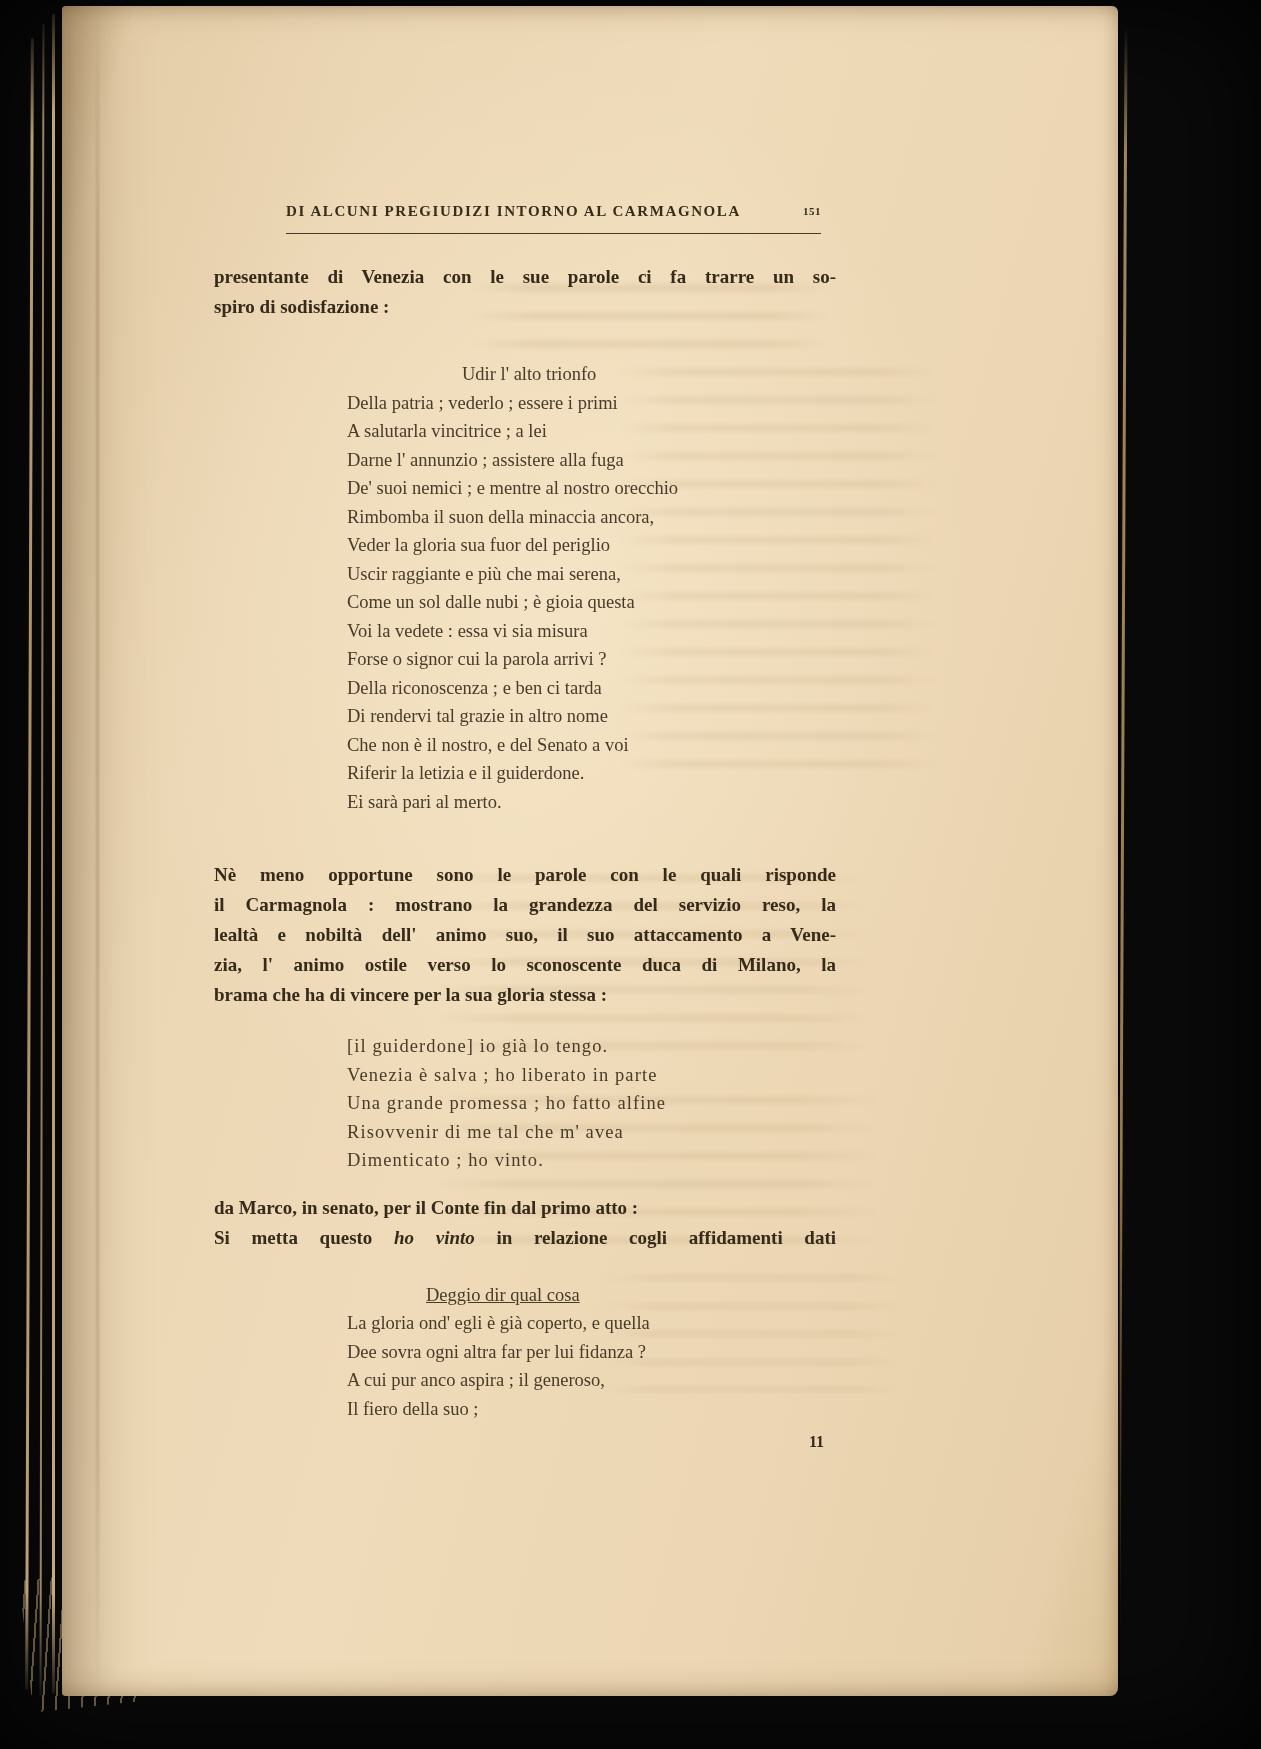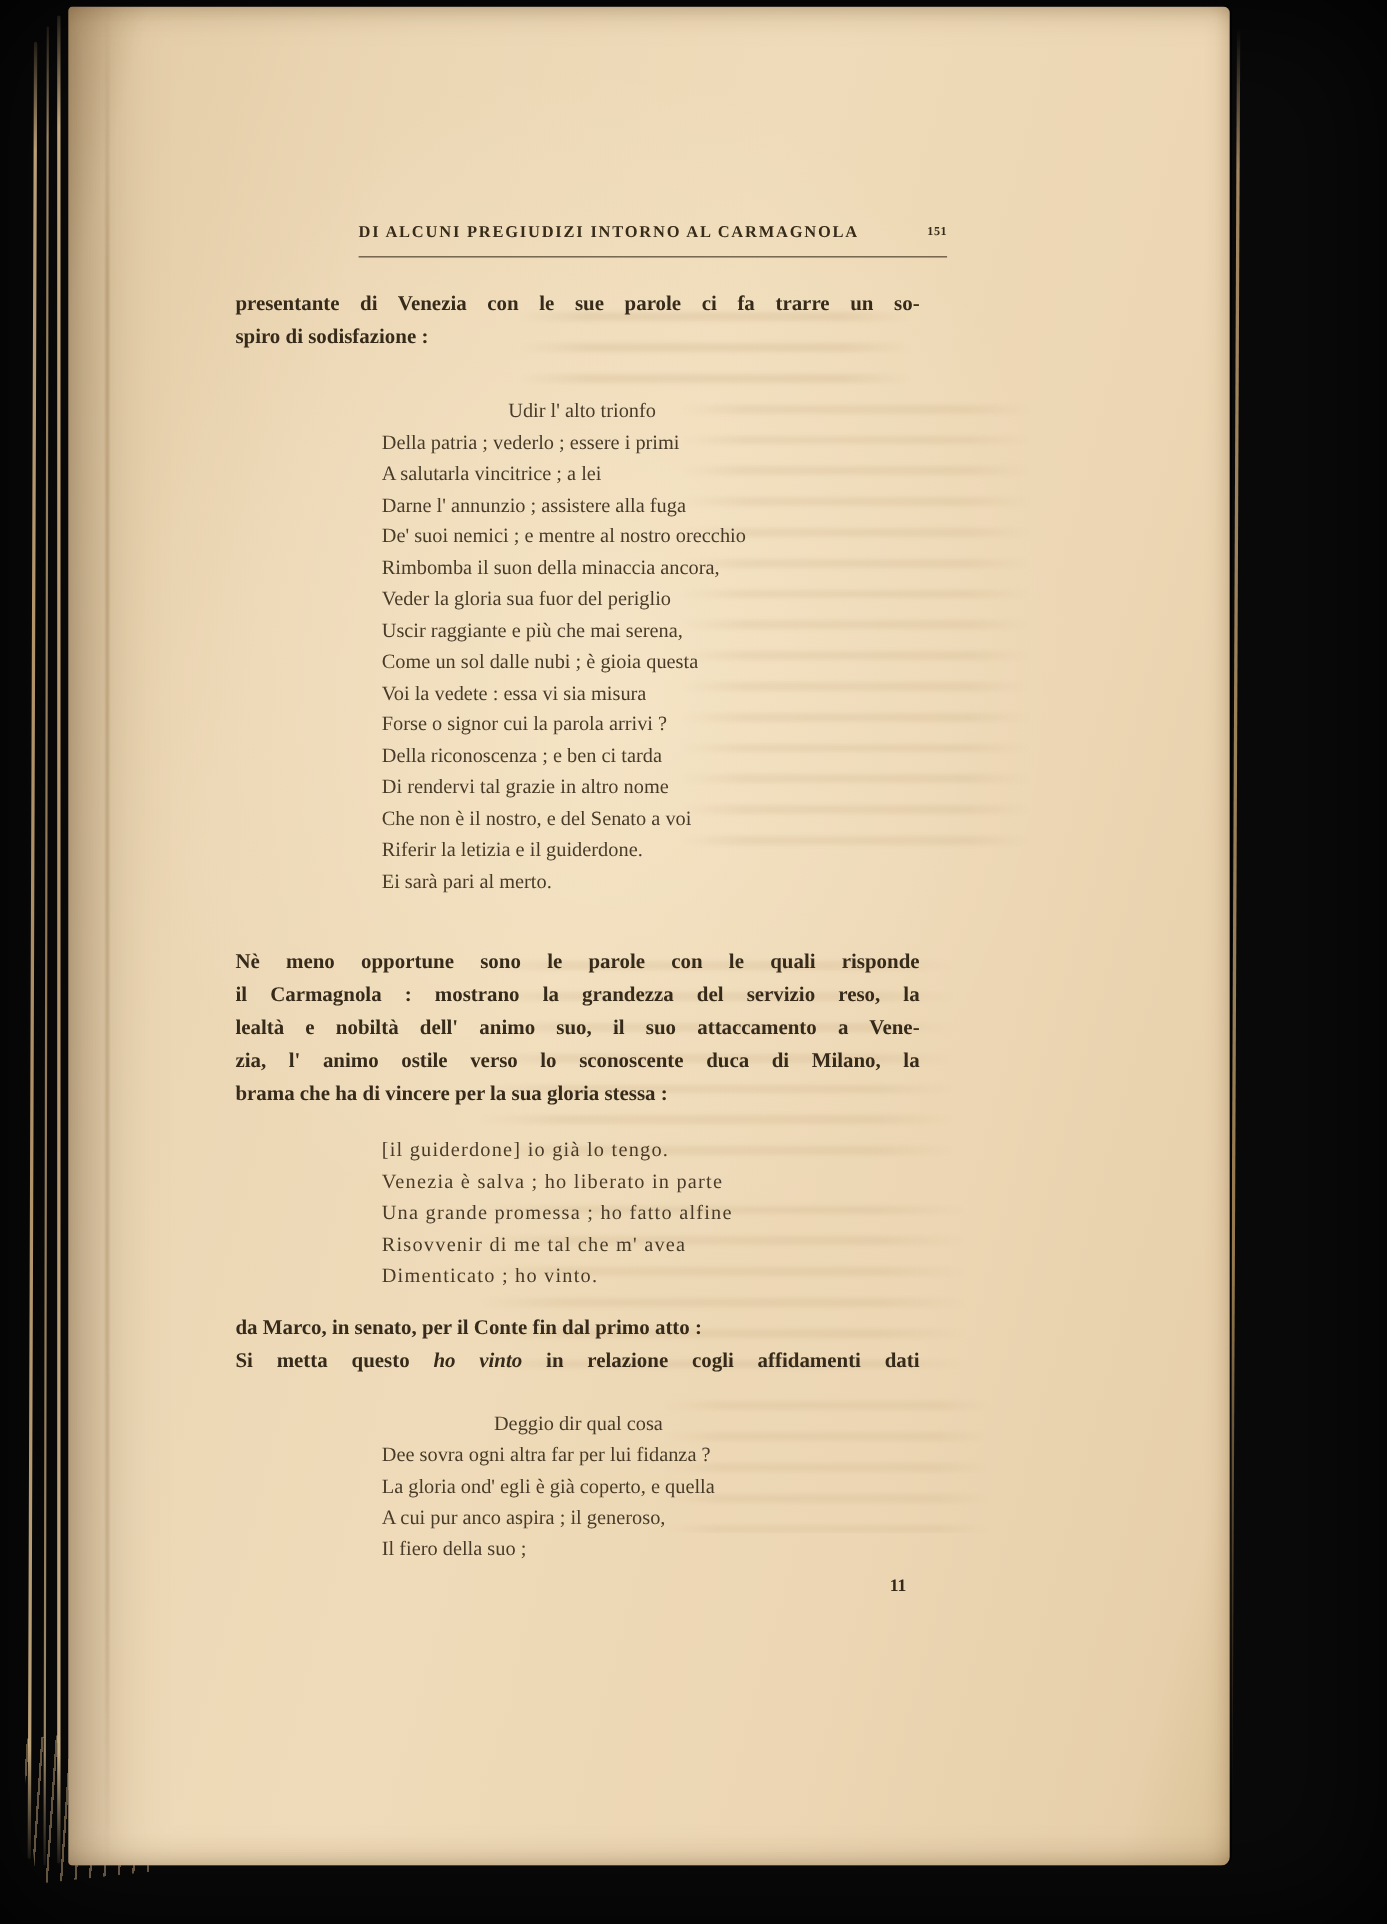--- a/index.html
+++ b/index.html
@@ -49,35 +49,35 @@
   .b2{left:556px;top:352px;width:320px;height:428px;opacity:.34;}
   .b3{left:372px;top:858px;width:436px;height:200px;opacity:.36;}
   .b4{left:372px;top:1080px;width:446px;height:168px;opacity:.34;}
   .b5{left:540px;top:1258px;width:300px;height:130px;opacity:.3;}
 
   .content{
     position:relative;padding:190px 0 0 152px;width:622px;
     color:#33291a;font-size:19px;line-height:30px;
   }
   .running-head{
-    margin-left:112px;width:535px;
+    margin-left:72px;width:535px;
     display:flex;justify-content:space-between;align-items:flex-end;
     border-bottom:1.5px solid #473a26;padding-bottom:7px;margin-bottom:28px;
   }
   .head-title{font-size:15px;font-weight:700;letter-spacing:1.6px;color:#372c1a;white-space:nowrap;}
   .head-num{font-size:11px;font-weight:700;color:#372c1a;letter-spacing:.5px;}
 
   .para{font-weight:700;color:#362b1b;}
   .para .line{min-height:30px;}
   .jline{text-align:justify;text-align-last:justify;}
 
   .poem{margin-left:133px;font-size:18.5px;line-height:28.5px;font-weight:400;color:#483b29;}
   .poem .line{white-space:nowrap;}
   .poem-title{margin-left:115px;}
-  .poem3-title{margin-left:102px;}
+  .poem3-title{margin-left:79px;text-decoration:underline;}
   .spaced{letter-spacing:1.1px;}
 
   .m-poem1{margin-top:38px;}
   .m-para2{margin-top:44px;}
   .m-poem2{margin-top:22px;}
   .m-para3{margin-top:18px;}
   .m-poem3{margin-top:28px;}
 
   .foot-num{margin-top:4px;width:622px;text-align:right;padding-right:12px;
     font-weight:700;font-size:16px;color:#33291a;box-sizing:border-box;}
@@ -153,22 +153,22 @@
         </div>
 
       <div class="para m-para3">
         <div class="line">da Marco, in senato, per il Conte fin dal primo atto :</div>
         <div class="line jline"><span>Si metta questo </span><span class="it">ho vinto</span><span> in relazione cogli affidamenti dati</span></div>
       </div>
 
       <div class="poem m-poem3">
         <div class="line poem3-title">Deggio dir qual cosa</div>
         <div>
+            <div class="line">La gloria ond' egli è già coperto, e quella</div>
             <div class="line">Dee sovra ogni altra far per lui fidanza ?</div>
-            <div class="line">La gloria ond' egli è già coperto, e quella</div>
             <div class="line">A cui pur anco aspira ; il generoso,</div>
             <div class="line">Il fiero della suo ;</div>
           </div>
       </div>
 
       <div class="foot-num">11</div>
 
     </div>
   </div>
 </div>

